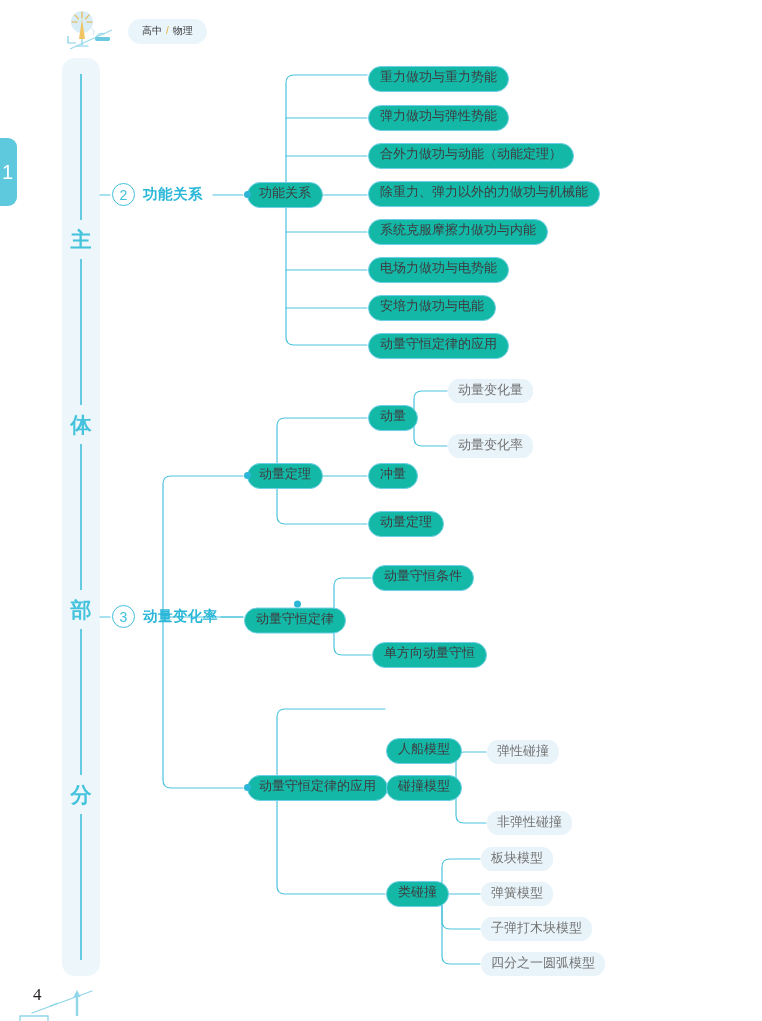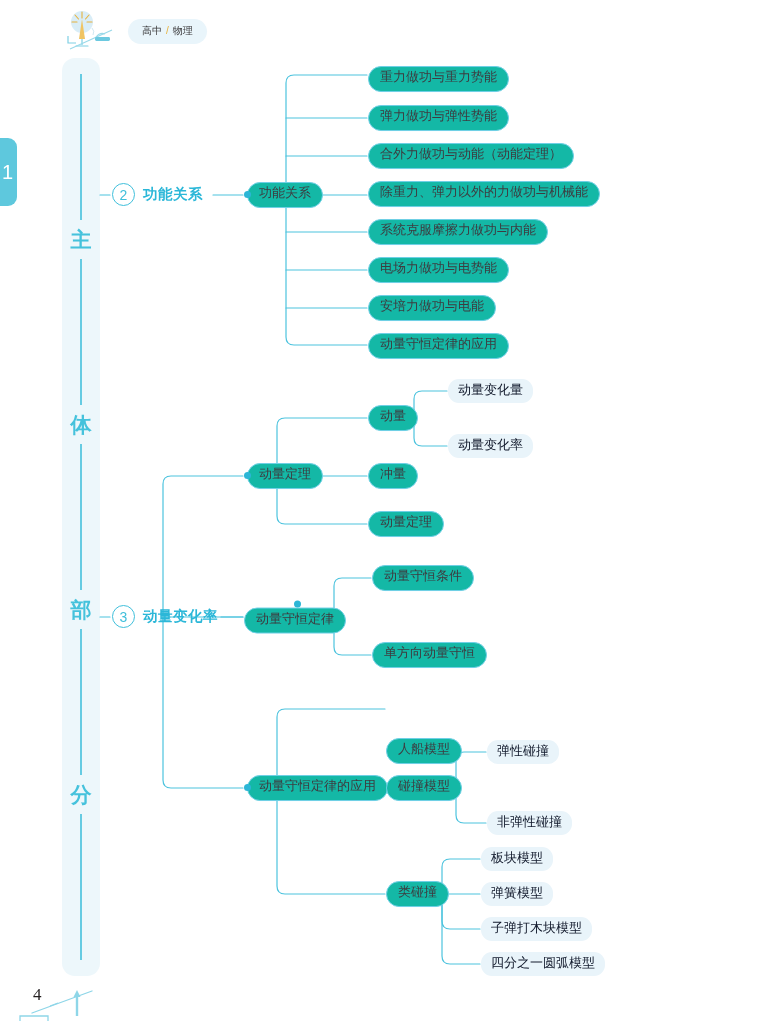--- a/index.html
+++ b/index.html
@@ -140,21 +140,21 @@
     padding: 4px 11px 5px;
     line-height: 1.15;
     font-family: Liberation Mono, monospace;
   }
   
   .node.fill .body {
     background: #e9f4fa;
     border-radius: 11px;
     padding: 4px 10px 5px;
     line-height: 1.15;
-    color: #0f172a;
+    color: #737373;
   }
   .node .dot {
     width: 7px; height: 7px;
     border-radius: 50%;
     background: #2cb6d6;
     margin-right: -4px;
     z-index: 2;
     flex: 0 0 auto;
   }
 

